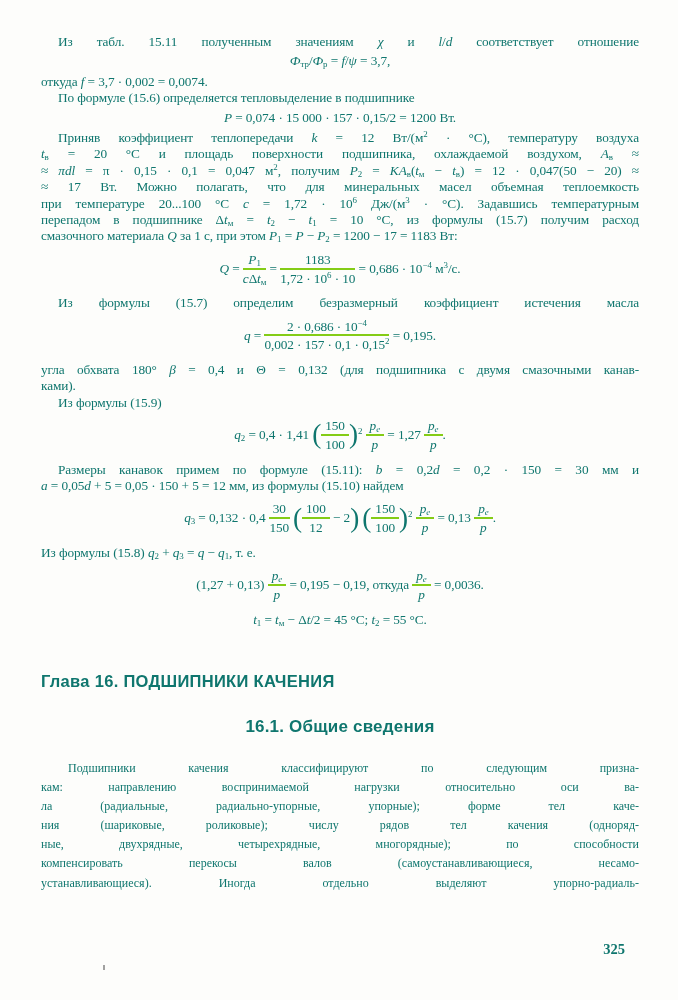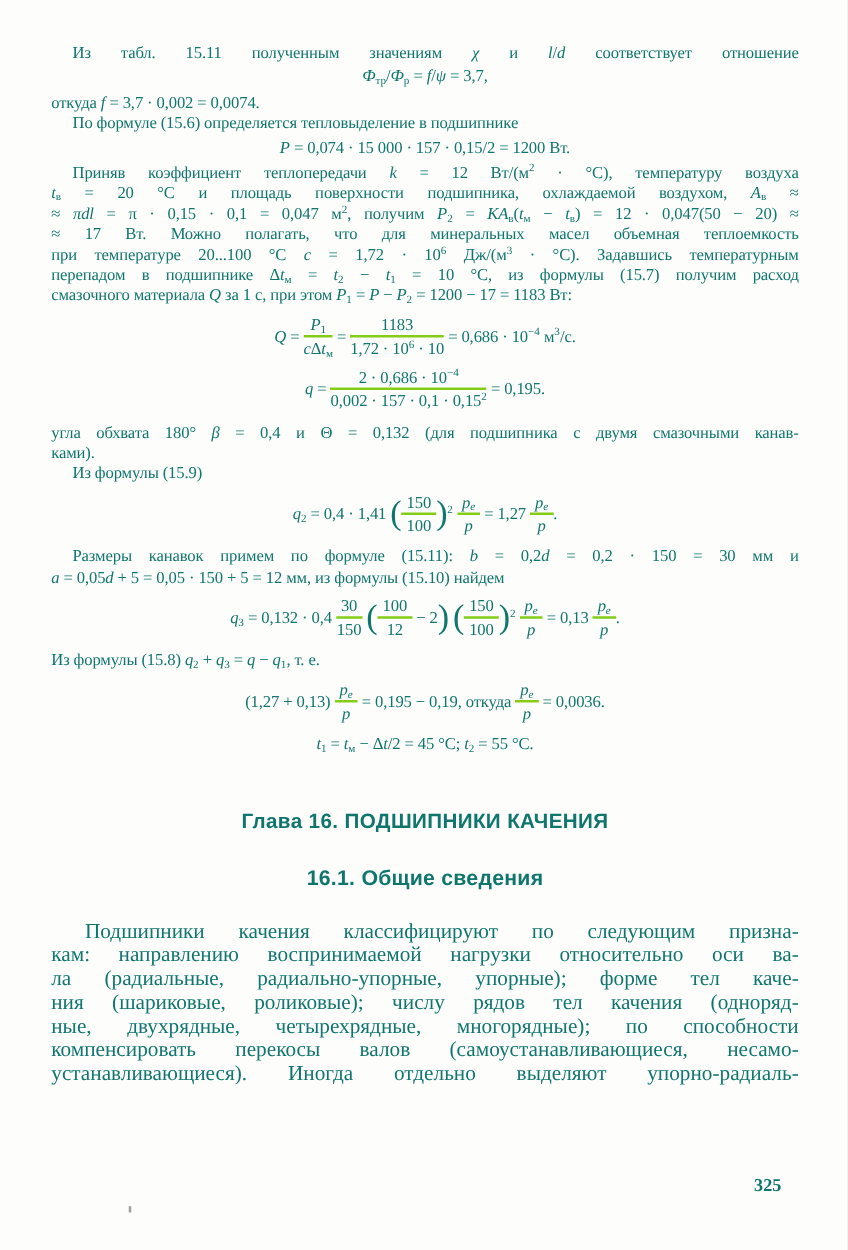--- a/index.html
+++ b/index.html
@@ -3,41 +3,41 @@
 <meta charset="utf-8">
 <style>
   html,body{margin:0;padding:0;background:#e9e9e7;}
   .page{
     width:678px;height:1000px;position:relative;margin:0 auto;
     background:#fdfdfb;color:#0f766e;overflow:hidden;
     font-family:"Liberation Serif","DejaVu Serif",serif;
   }
   .content{position:absolute;left:41px;top:34px;width:598px;}
   .sm{font-size:13.3px;line-height:16.4px;letter-spacing:-0.1px;}
-  .lg{font-size:17px;line-height:19.1px;margin-top:22px;}
+  .lg{font-size:12px;line-height:19.1px;margin-top:22px;}
   .ln{min-height:16.4px;text-align:left;}
   .lg .ln{min-height:19.1px;}
   .j{text-align:justify;text-align-last:justify;}
   .ind{text-indent:17px;}
   .lg .ind{text-indent:27px;}
   .it{font-style:italic;}
   sub,sup{font-size:67%;line-height:0;letter-spacing:0;}
   sub{vertical-align:-0.25em;}
   sup{vertical-align:0.55em;}
   .formula{text-align:center;text-align-last:center;}
   .f-sm{margin:3px 0 4px;}
   .f-tall{margin:8px 0;}
   .f-last{margin:6px 0 3px;}
   .frac{display:inline-block;vertical-align:middle;text-align:center;text-align-last:center;line-height:1.18;position:relative;top:-1px;}
   .frac .num{display:block;border-bottom:2px solid #84cc16;padding:0 4px 0;}
   .frac .den{display:block;padding-top:1px;}
   .big{display:inline-block;font-size:205%;font-weight:400;vertical-align:middle;position:relative;top:-2px;line-height:0;}
   .h-chapter{
     font-family:"Liberation Sans","DejaVu Sans",sans-serif;font-weight:700;
-    font-size:16.5px;text-align:center;margin:44px 0 0;letter-spacing:0.3px;
+    font-size:16.5px;text-align:left;margin:44px 0 0;letter-spacing:0.3px;
   }
   .h-section{
     font-family:"Liberation Sans","DejaVu Sans",sans-serif;font-weight:700;
     font-size:17px;text-align:center;margin:26px 0 0;letter-spacing:0.2px;
   }
   .page-number{
     position:absolute;right:53px;bottom:42px;
     font-weight:700;font-size:14.5px;
   }
   .artifact-dot{position:absolute;left:103px;top:965px;width:2px;height:5px;background:#8a8a8a;opacity:0.8;}
@@ -66,20 +66,23 @@
       <div class="ln j"><span class="it">t</span><sub>в</sub> = 20 °С и площадь поверхности подшипника, охлаждаемой воздухом, <span class="it">A</span><sub>в</sub> ≈</div>
       <div class="ln j">≈ <span class="it">πdl</span> = π · 0,15 · 0,1 = 0,047  м<sup>2</sup>,  получим  <span class="it">P</span><sub>2</sub> = <span class="it">KA</span><sub>в</sub>(<span class="it">t</span><sub>м</sub> − <span class="it">t</span><sub>в</sub>) = 12 · 0,047(50 − 20) ≈</div>
       <div class="ln j">≈ 17 Вт. Можно полагать, что для минеральных масел объемная теплоемкость</div>
       <div class="ln j">при температуре 20...100 °С <span class="it">c</span> = 1,72 · 10<sup>6</sup> Дж/(м<sup>3</sup> · °С). Задавшись температурным</div>
       <div class="ln j">перепадом в подшипнике Δ<span class="it">t</span><sub>м</sub> = <span class="it">t</span><sub>2</sub> − <span class="it">t</span><sub>1</sub> = 10 °С, из формулы (15.7) получим расход</div>
       <div class="ln">смазочного материала <span class="it">Q</span> за 1 с, при этом <span class="it">P</span><sub>1</sub> = <span class="it">P</span> − <span class="it">P</span><sub>2</sub> = 1200 − 17 = 1183 Вт:</div>
     </div>
 
     <div class="formula sm f-tall"><span class="it">Q</span> = <span class="frac"><span class="num"><span class="it">P</span><sub>1</sub></span><span class="den"><span class="it">c</span>Δ<span class="it">t</span><sub>м</sub></span></span> = <span class="frac"><span class="num">1183</span><span class="den">1,72 · 10<sup>6</sup> · 10</span></span> = 0,686 · 10<sup>−4</sup> м<sup>3</sup>/с.</div>
 
+    <div class="para sm">
+      <div class="ln ind j">Из формулы (15.7) определим  безразмерный  коэффициент истечения масла</div>
+    </div>
 
     <div class="formula sm f-tall"><span class="it">q</span> = <span class="frac"><span class="num">2 · 0,686 · 10<sup>−4</sup></span><span class="den">0,002 · 157 · 0,1 · 0,15<sup>2</sup></span></span> = 0,195.</div>
 
     <div class="para sm">
       <div class="ln j">угла обхвата 180° <span class="it">β</span> = 0,4 и Θ = 0,132 (для подшипника с двумя смазочными канав-</div>
       <div class="ln">ками).</div>
       <div class="ln ind">Из формулы (15.9)</div>
     </div>
 
     <div class="formula sm f-tall"><span class="it">q</span><sub>2</sub> = 0,4 · 1,41 <span class="big">(</span><span class="frac"><span class="num">150</span><span class="den">100</span></span><span class="big">)</span><sup>2</sup> <span class="frac"><span class="num"><span class="it">p</span><sub class="it">е</sub></span><span class="den"><span class="it">p</span></span></span> = 1,27 <span class="frac"><span class="num"><span class="it">p</span><sub class="it">е</sub></span><span class="den"><span class="it">p</span></span></span>.</div>

